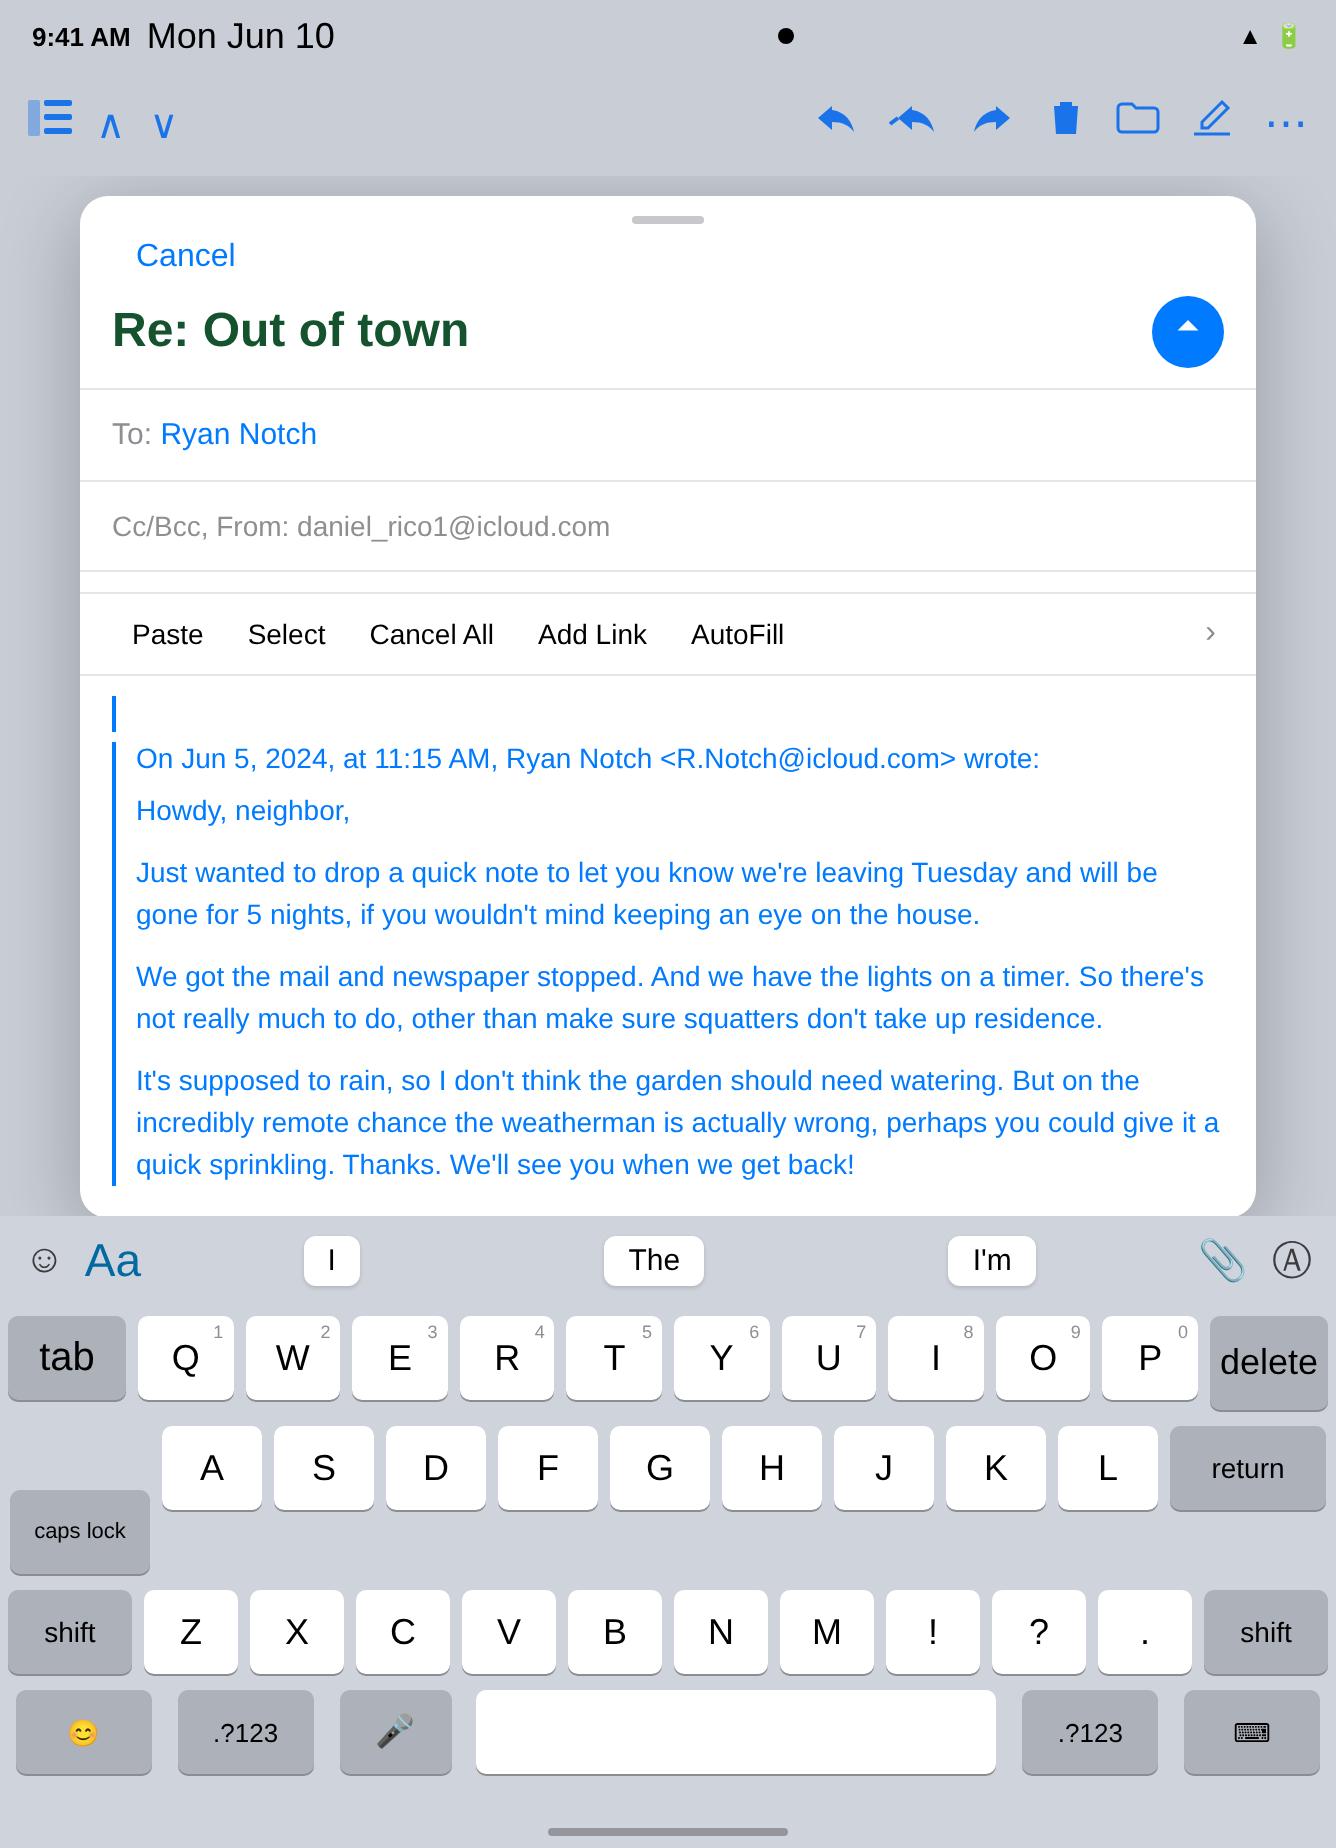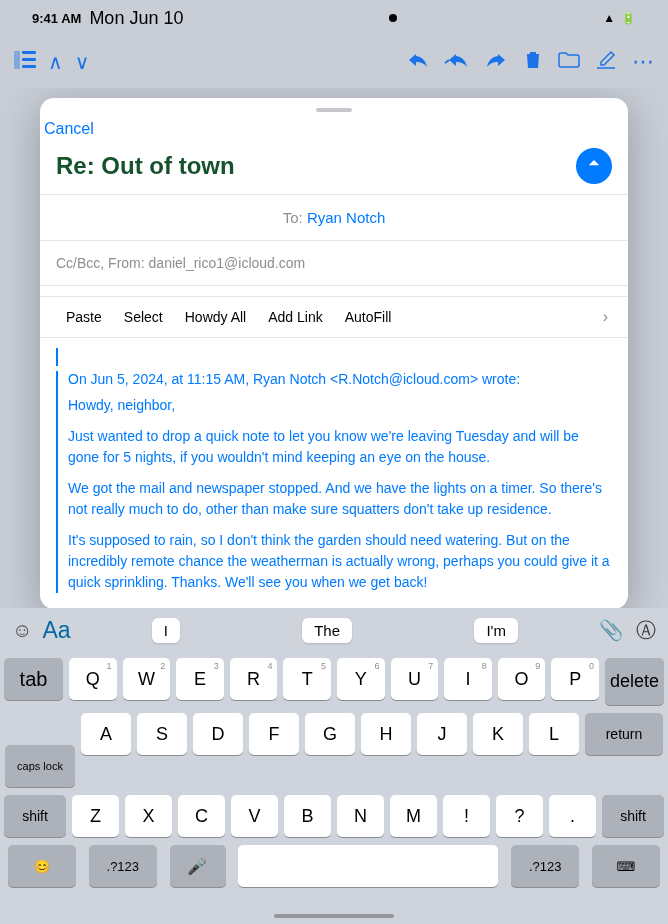--- a/index.html
+++ b/index.html
@@ -15,21 +15,21 @@
 
     
     .status-bar {
       position: absolute;
       top: 0; left: 0; right: 0;
       height: 36px;
       background: #c8cdd6;
       display: flex;
       align-items: center;
       justify-content: space-between;
-      padding: 0 32px;
+      padding: 0 16px;
       z-index: 100;
     }
     .status-time {
       font-size: 13px;
       font-weight: 600;
       color: #000;
     }
     .status-date {
       font-size: 18px;
       font-weight: 400;
@@ -99,21 +99,21 @@
       padding: 10px 0 6px 0;
     }
     .sheet-handle {
       width: 36px;
       height: 4px;
       background: #c7c7cc;
       border-radius: 2px;
     }
 
     .sheet-header {
-      padding: 2px 16px 10px 4px;
+      padding: 2px 16px 10px 28px;
       display: flex;
       justify-content: space-between;
     }
     .cancel-btn {
       color: #007aff;
       font-size: 16px;
       cursor: pointer;
       background: none;
       border: none;
       padding: 0;
@@ -152,21 +152,20 @@
     .divider {
       height: 1px;
       background: #e5e5ea;
       margin: 10px 0;
     }
 
     .to-row {
       padding: 4px 16px;
       font-size: 15px;
       color: #8e8e93;
-      text-align: center;
     }
     .to-row .to-label {
       color: #8e8e93;
     }
     .to-row .to-name {
       color: #007aff;
     }
 
     .cc-row {
       padding: 4px 16px;
@@ -512,21 +511,21 @@
 
   <div class="divider"></div>
 
   <div class="cc-row">Cc/Bcc, From: daniel_rico1@icloud.com</div>
 
   <div class="divider"></div>
 
   <div class="context-menu">
     <button class="context-menu-btn">Paste</button>
     <button class="context-menu-btn">Select</button>
-    <button class="context-menu-btn">Howdy All</button>
+    <button class="context-menu-btn">Cancel All</button>
     <button class="context-menu-btn">Add Link</button>
     <button class="context-menu-btn">AutoFill</button>
     <button class="context-menu-arrow">›</button>
   </div>
 
   <div class="email-body">
     <div style="margin-bottom:4px;">
       <span class="cursor-line"></span>
     </div>
 

